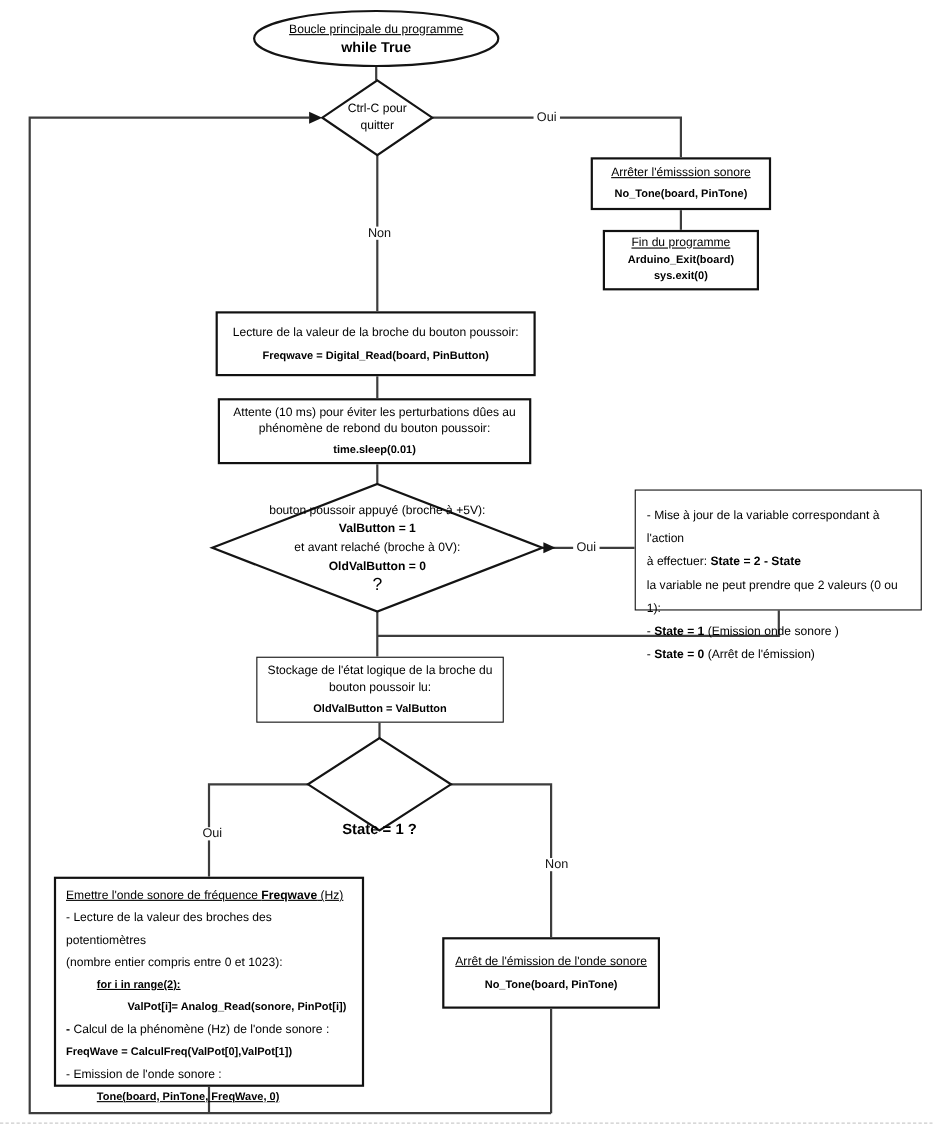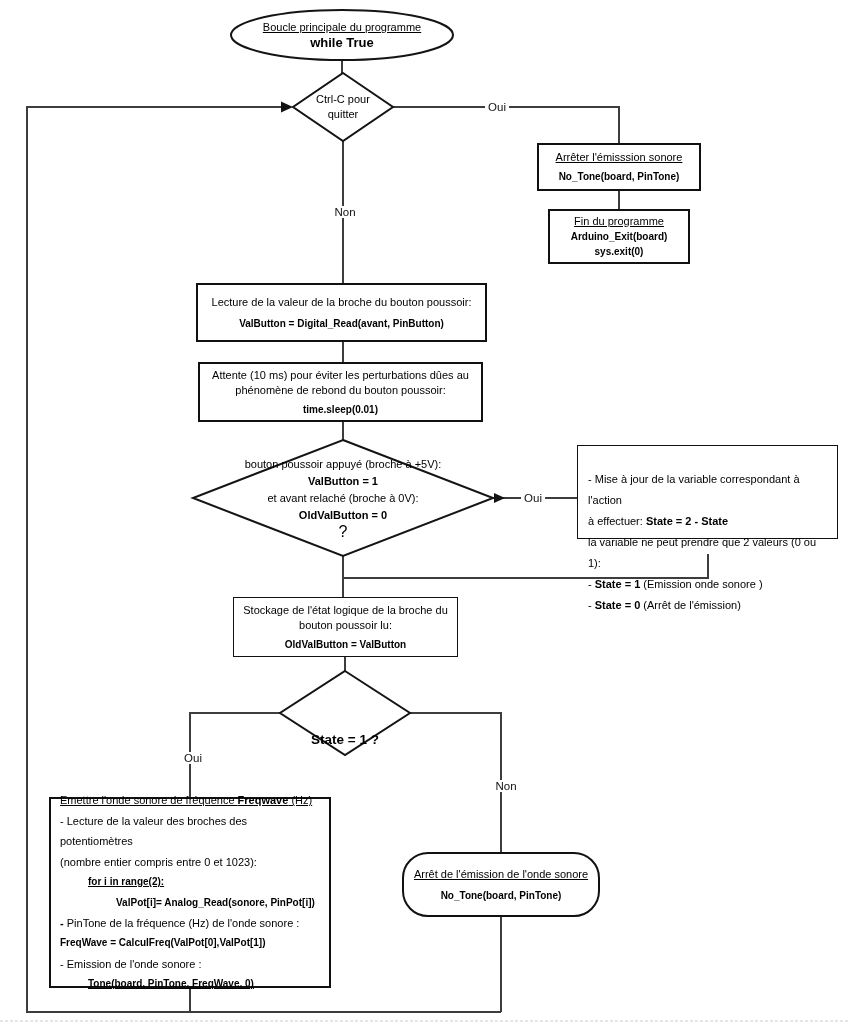--- a/index.html
+++ b/index.html
@@ -80,68 +80,68 @@
   </div>
 
   <div class="node" style="left:548px;top:209px;width:142px;height:55px;border-width:2.5px;">
     <span class="ln u">Fin du programme</span>
     <span class="ln code">Arduino_Exit(board)</span>
     <span class="ln code">sys.exit(0)</span>
   </div>
 
   <div class="node" style="left:196px;top:283px;width:291px;height:59px;">
     <span class="ln">Lecture de la valeur de la broche du bouton poussoir:</span>
-    <span class="ln code gap6">ValButton = Digital_Read(avant, PinButton)</span>
+    <span class="ln code gap6">Freqwave = Digital_Read(board, PinButton)</span>
   </div>
 
   <div class="node" style="left:198px;top:362px;width:285px;height:60px;">
     <span class="ln">Attente (10 ms) pour éviter les perturbations dûes au</span>
     <span class="ln">phénomène de rebond du bouton poussoir:</span>
     <span class="ln code gap4">time.sleep(0.01)</span>
   </div>
 
   <div class="shape-text" style="left:193px;top:440px;width:300px;height:116px;line-height:17px;">
     <span class="ln">bouton poussoir appuyé (broche à +5V):</span>
     <span class="ln b">ValButton = 1</span>
     <span class="ln">et avant relaché (broche à 0V):</span>
     <span class="ln b">OldValButton = 0</span>
     <span class="ln q">?</span>
   </div>
 
-  <div class="node left" style="left:577px;top:445px;width:261px;height:94px;border-width:1.6px;padding:23px 10px;line-height:21px;justify-content:flex-start;">
+  <div class="node left" style="left:577px;top:445px;width:261px;height:110px;border-width:1.6px;padding:13px 10px;line-height:21px;justify-content:flex-start;">
     <span class="ln">- Mise à jour de la variable correspondant à l'action</span>
     <span class="ln"><span>à effectuer: </span><span class="b">State = 2 - State</span></span>
     <span class="ln">la variable ne peut prendre que 2 valeurs (0 ou 1):</span>
     <span class="ln"><span>- </span><span class="b">State = 1</span><span> (Emission onde sonore )</span></span>
     <span class="ln"><span>- </span><span class="b">State = 0</span><span> (Arrêt de l'émission)</span></span>
   </div>
 
   <div class="node" style="left:233px;top:597px;width:225px;height:60px;border-width:1.6px;">
     <span class="ln">Stockage de l'état logique de la broche du</span>
     <span class="ln">bouton poussoir lu:</span>
     <span class="ln code gap4">OldValButton = ValButton</span>
   </div>
 
-  <div class="shape-text" style="left:280px;top:697px;width:130px;height:84px;">
+  <div class="shape-text" style="left:280px;top:677px;width:130px;height:84px;justify-content:flex-end;">
     <span class="ln b" style="font-size:13.5px;">State = 1 ?</span>
   </div>
 
-  <div class="node left" style="left:49px;top:797px;width:282px;height:191px;padding:5px 9px;line-height:20.4px;justify-content:center;">
+  <div class="node left" style="left:49px;top:797px;width:282px;height:191px;padding:5px 9px;line-height:20.4px;justify-content:space-between;">
     <span class="ln"><span class="u">Emettre l'onde sonore de fréquence </span><span class="u b">Freqwave</span><span class="u"> (Hz)</span></span>
     <span class="ln">- Lecture de la valeur des broches des potentiomètres</span>
     <span class="ln">(nombre entier compris entre 0 et 1023):</span>
     <span class="ln code ind1">for i in range(2):</span>
     <span class="ln code ind2">ValPot[i]= Analog_Read(sonore, PinPot[i])</span>
-    <span class="ln"><span class="b">- </span><span>PinTone de la fréquence (Hz) de l'onde sonore :</span></span>
+    <span class="ln"><span class="b">- </span><span>Calcul de la phénomène (Hz) de l'onde sonore :</span></span>
     <span class="ln code">FreqWave = CalculFreq(ValPot[0],ValPot[1])</span>
     <span class="ln">- Emission de l'onde sonore :</span>
     <span class="ln code ind1">Tone(board, PinTone, FreqWave, 0)</span>
   </div>
 
-  <div class="node" style="left:402px;top:852px;width:198px;height:65px;border-radius:26px;">
+  <div class="node" style="left:402px;top:852px;width:198px;height:65px;">
     <span class="ln u">Arrêt de l'émission de l'onde sonore</span>
     <span class="ln code gap6">No_Tone(board, PinTone)</span>
   </div>
 
   <span class="edge-label" style="left:497px;top:107px;">Oui</span>
   <span class="edge-label" style="left:345px;top:212px;">Non</span>
   <span class="edge-label" style="left:533px;top:498px;">Oui</span>
   <span class="edge-label" style="left:193px;top:758px;">Oui</span>
   <span class="edge-label" style="left:506px;top:786px;">Non</span>
 

